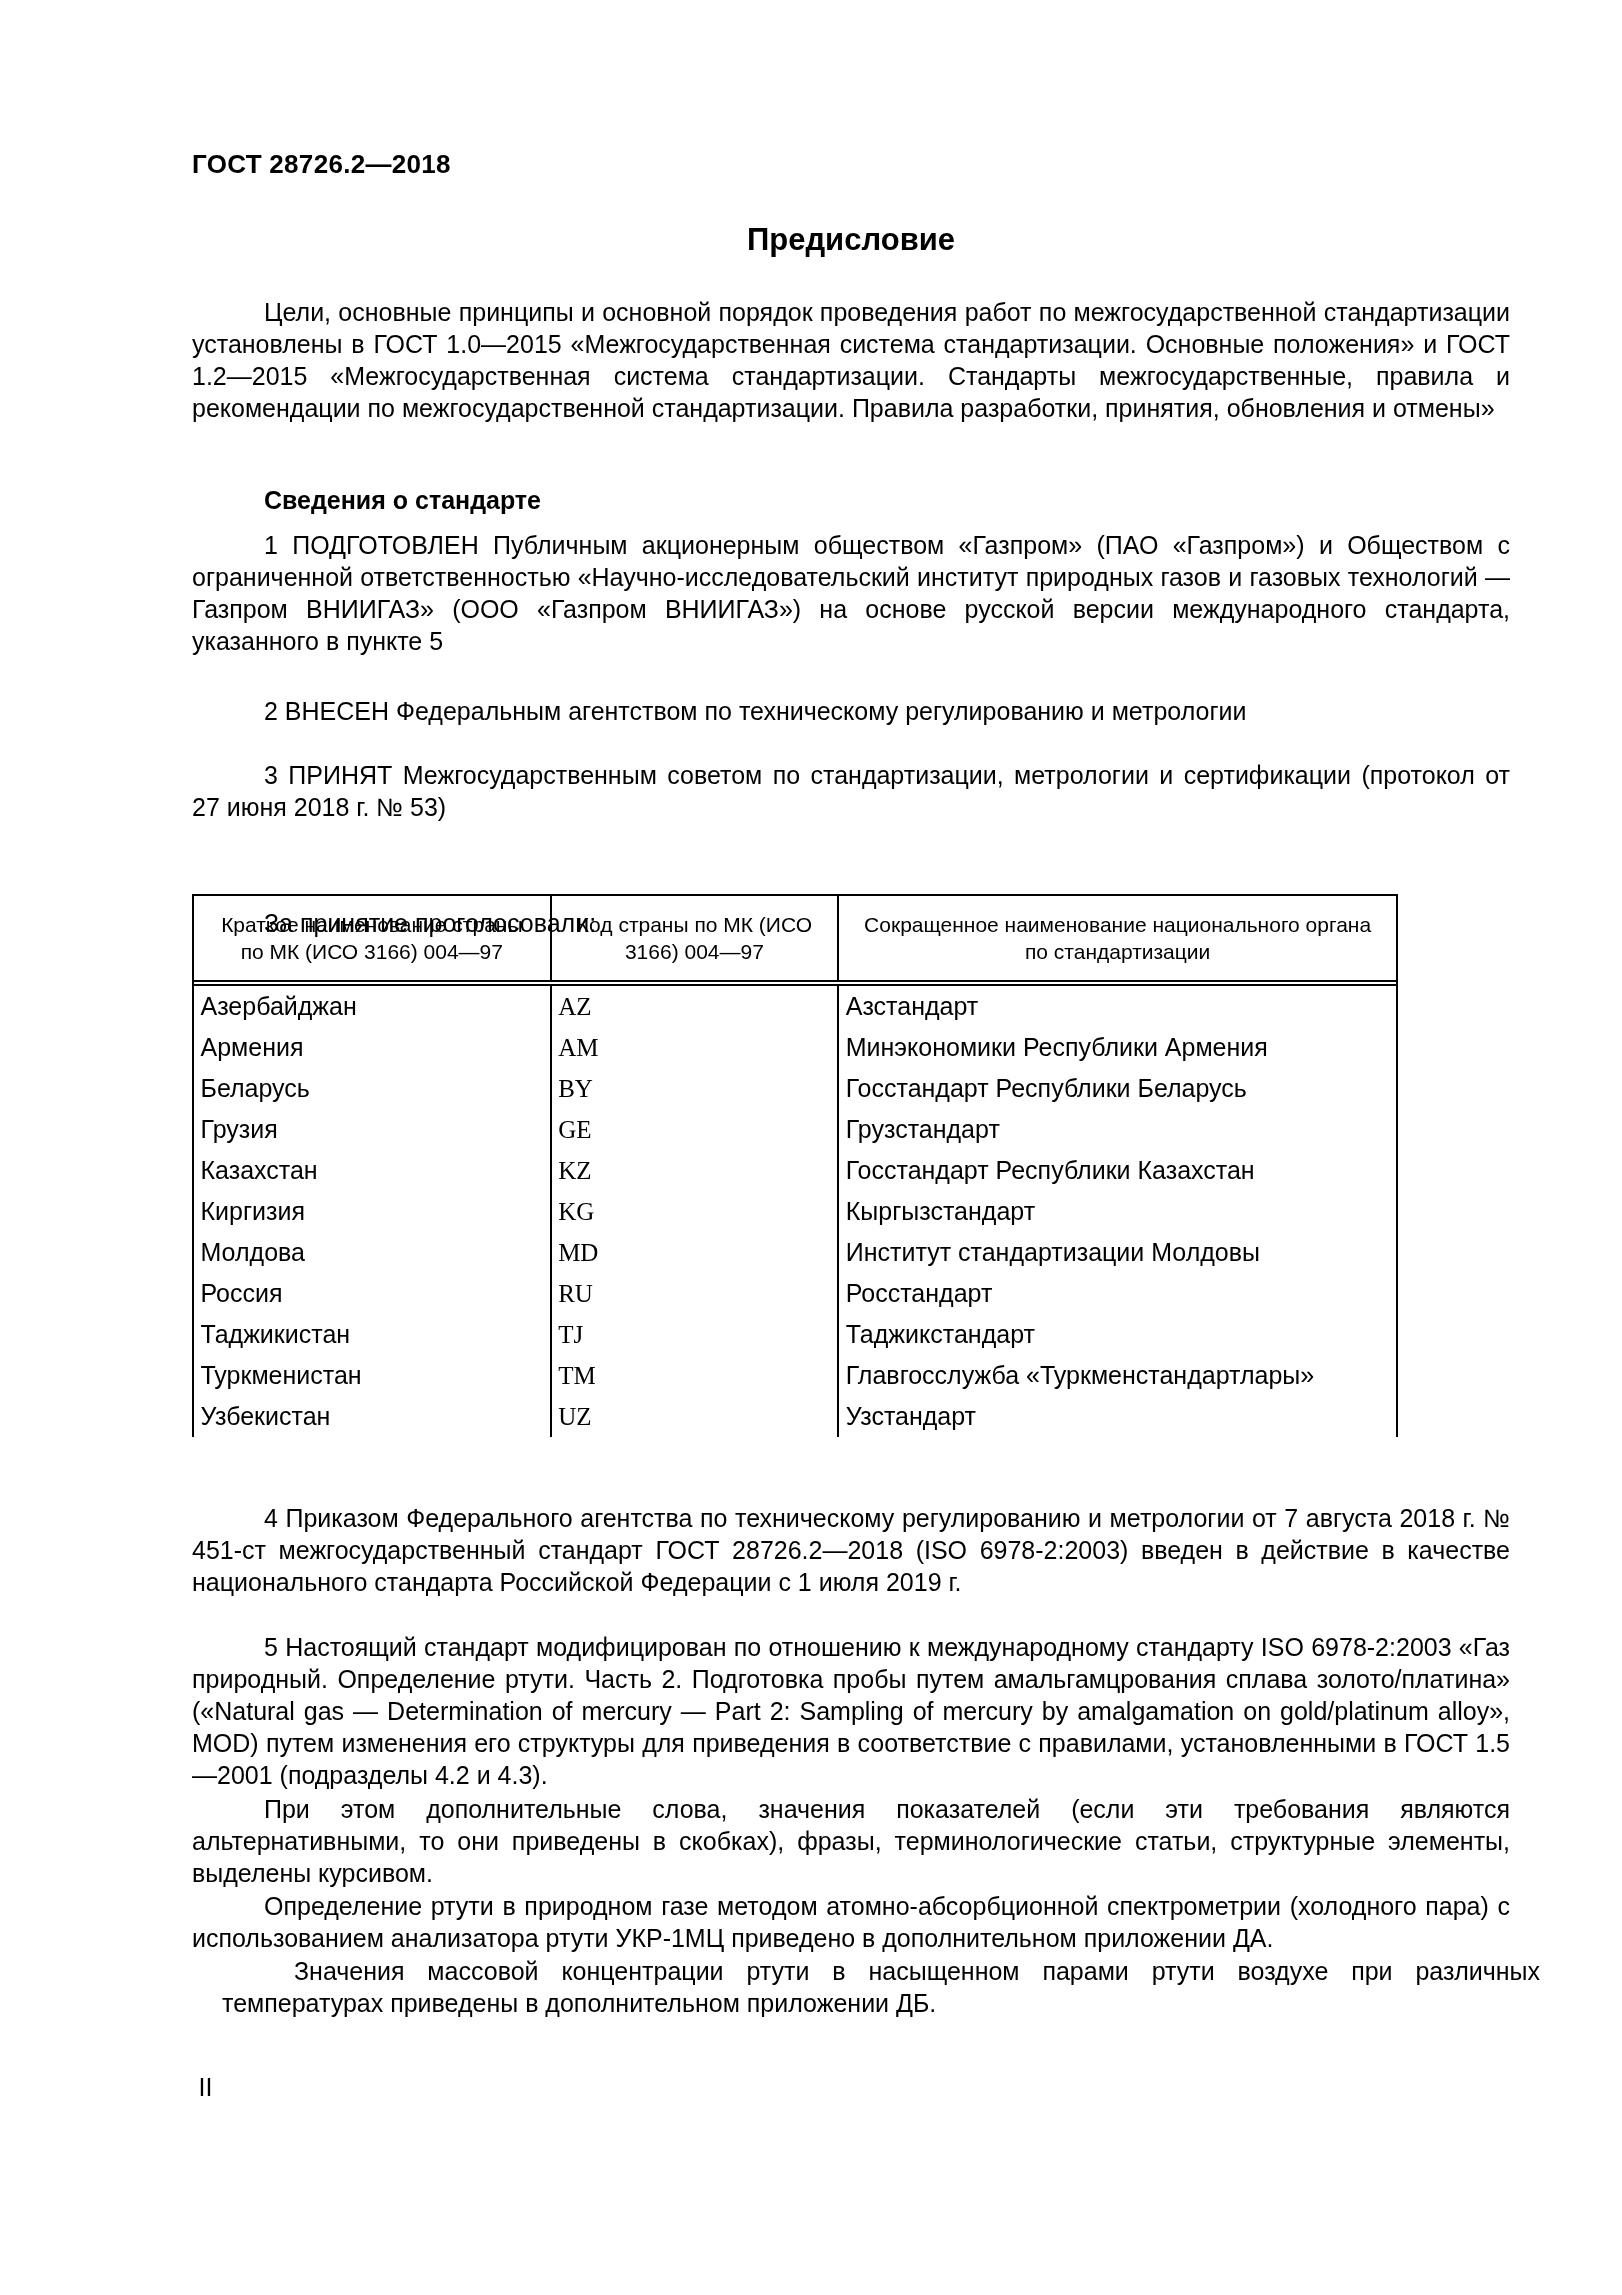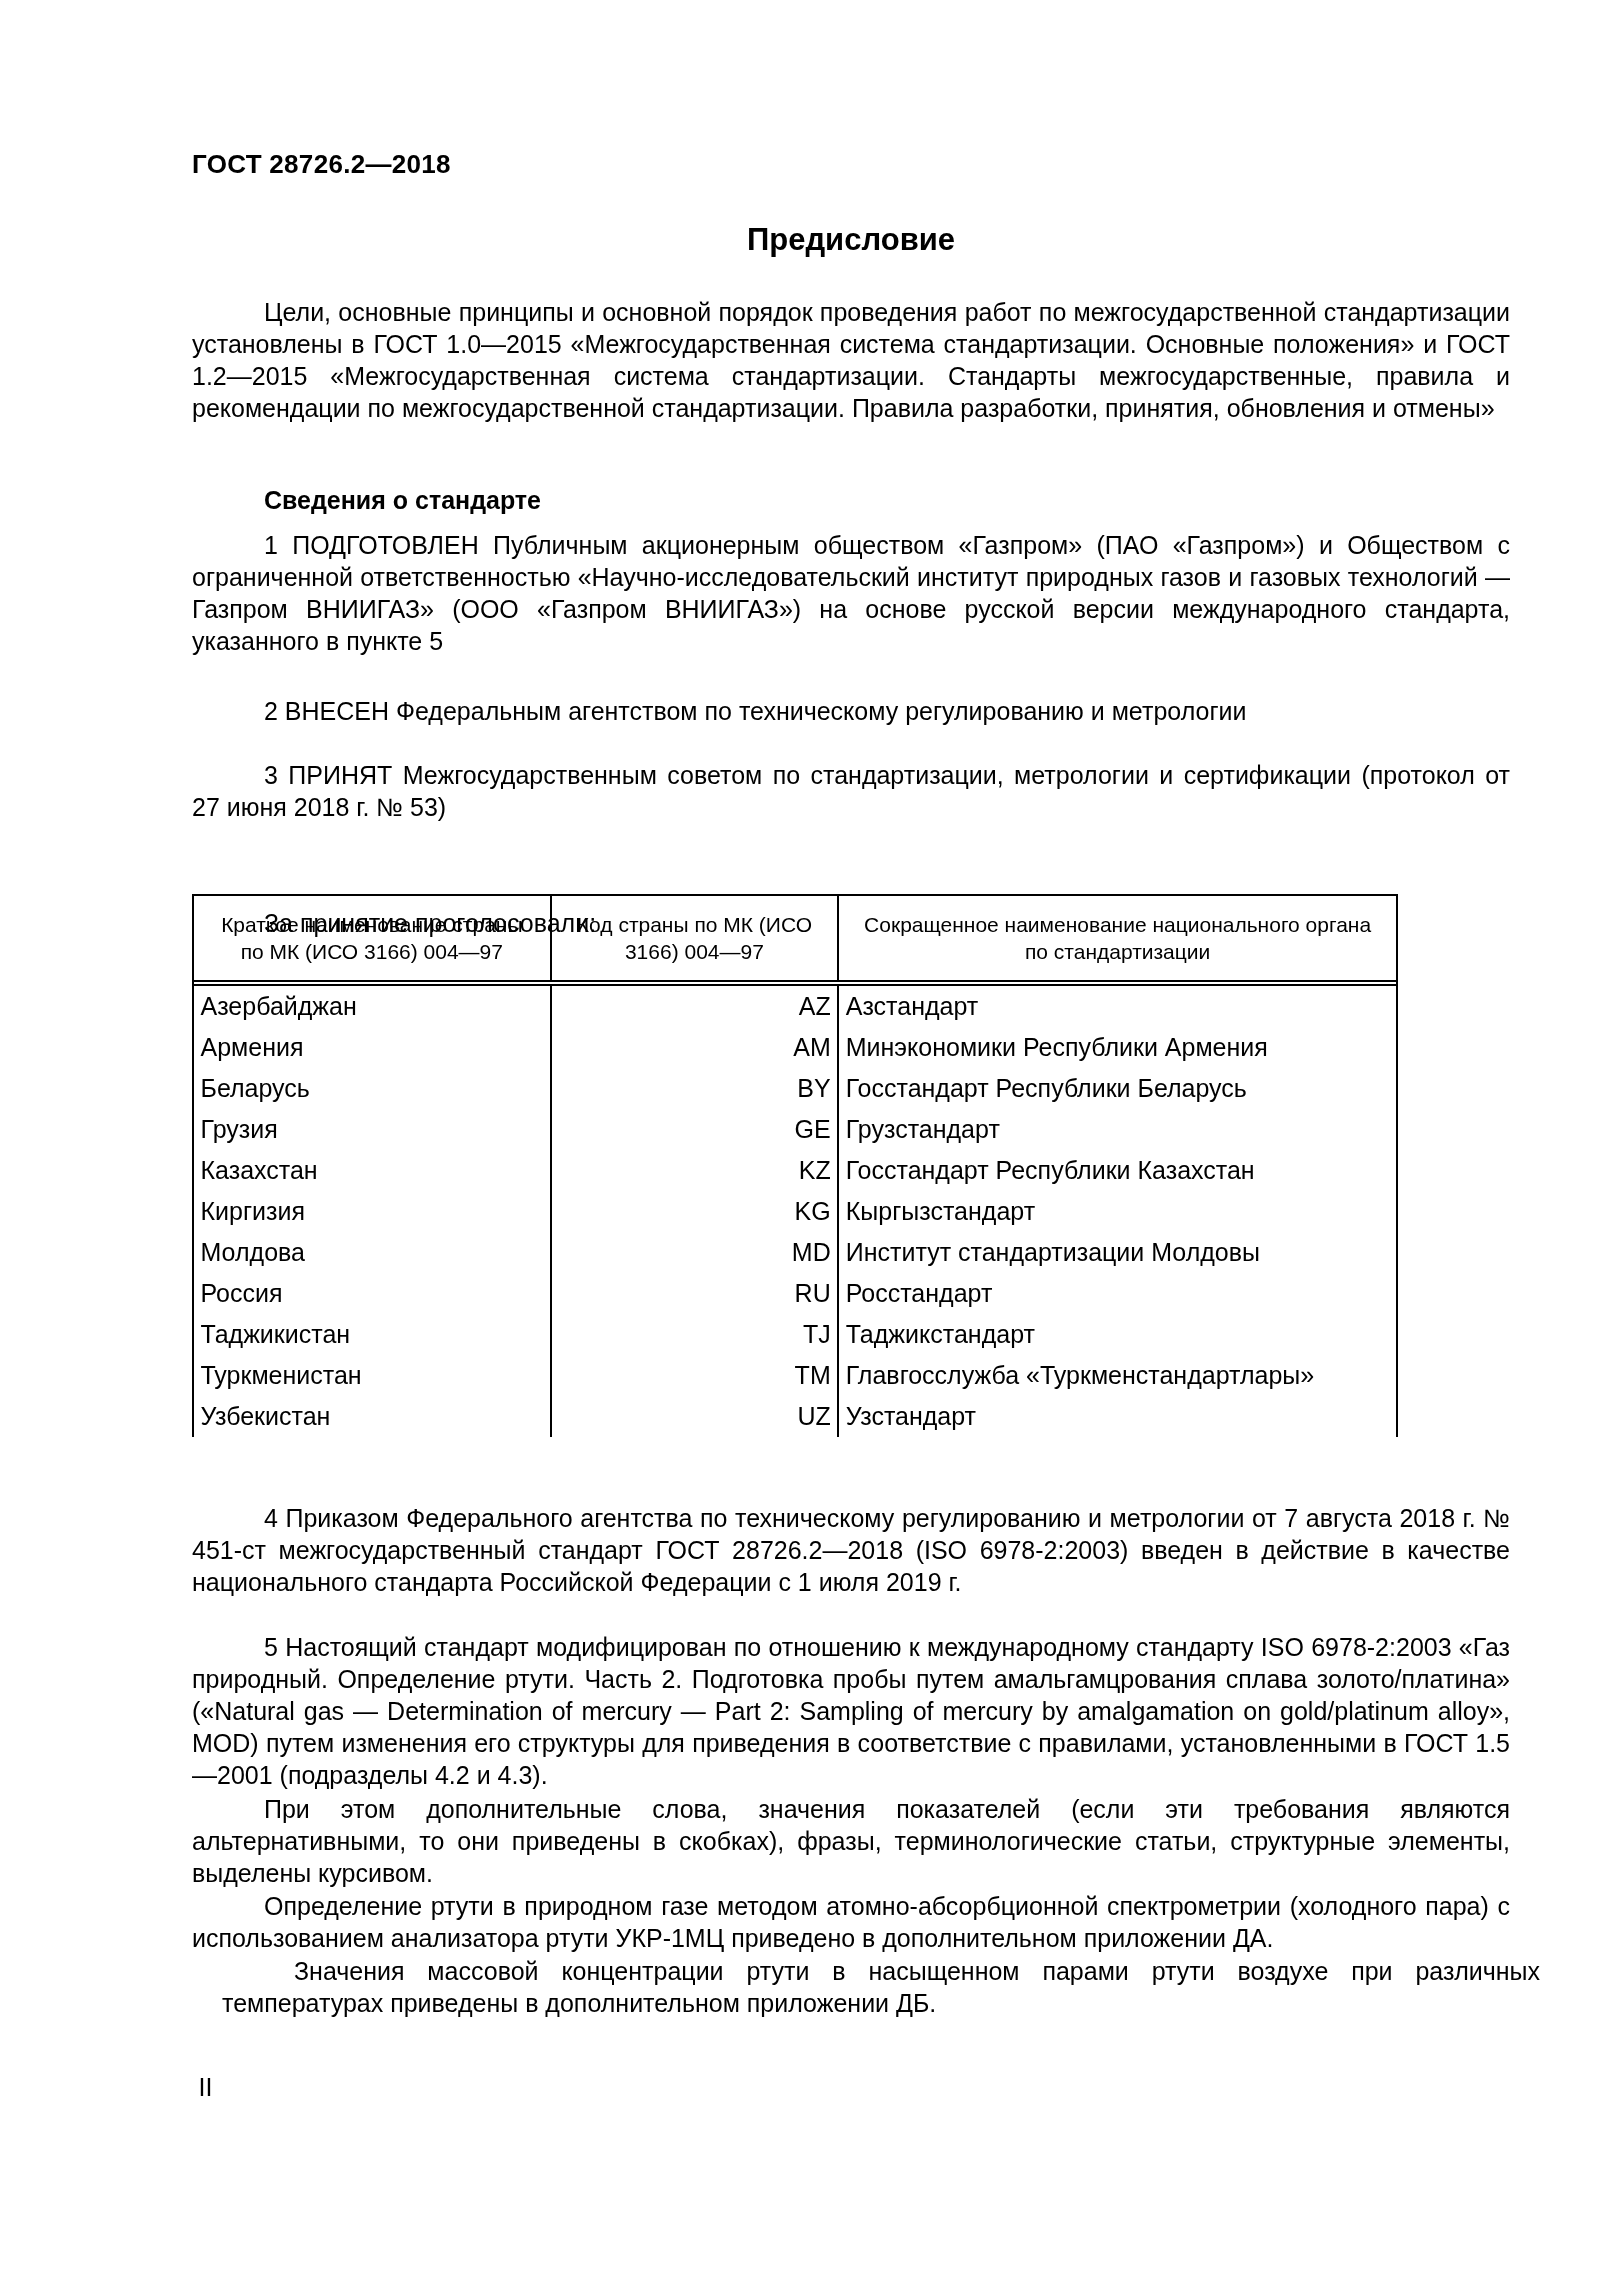--- a/index.html
+++ b/index.html
@@ -42,21 +42,21 @@
     height: 2px; padding: 0; border-left: 2px solid #000; border-right: 2px solid #000;
     border-bottom: 2.6px solid #000;
   }
   table.voters tr.sep td.mid { border-left: none; border-right: none; }
   table.voters tr.sep td.first { border-right: none; }
   table.voters tr.sep td.last { border-left: none; }
   table.voters td.cell {
     height: 41px; padding: 0 6.5px; font-size: 25px; line-height: 41px;
     border-left: 2px solid #000; border-right: 2px solid #000; white-space: nowrap;
   }
-  table.voters td.code { text-align: right; }
+  table.voters td.code { text-align: left; font-family: Liberation Serif, serif; }
   table.voters tr.last-row td.cell { border-bottom: 2.6px solid #000; }
   .page-num {
     position: absolute; top: 2073px; left: 6.5px; font-size: 25px;
   }
 </style>
 </head>
 <body>
 
 <div class="page">
 

